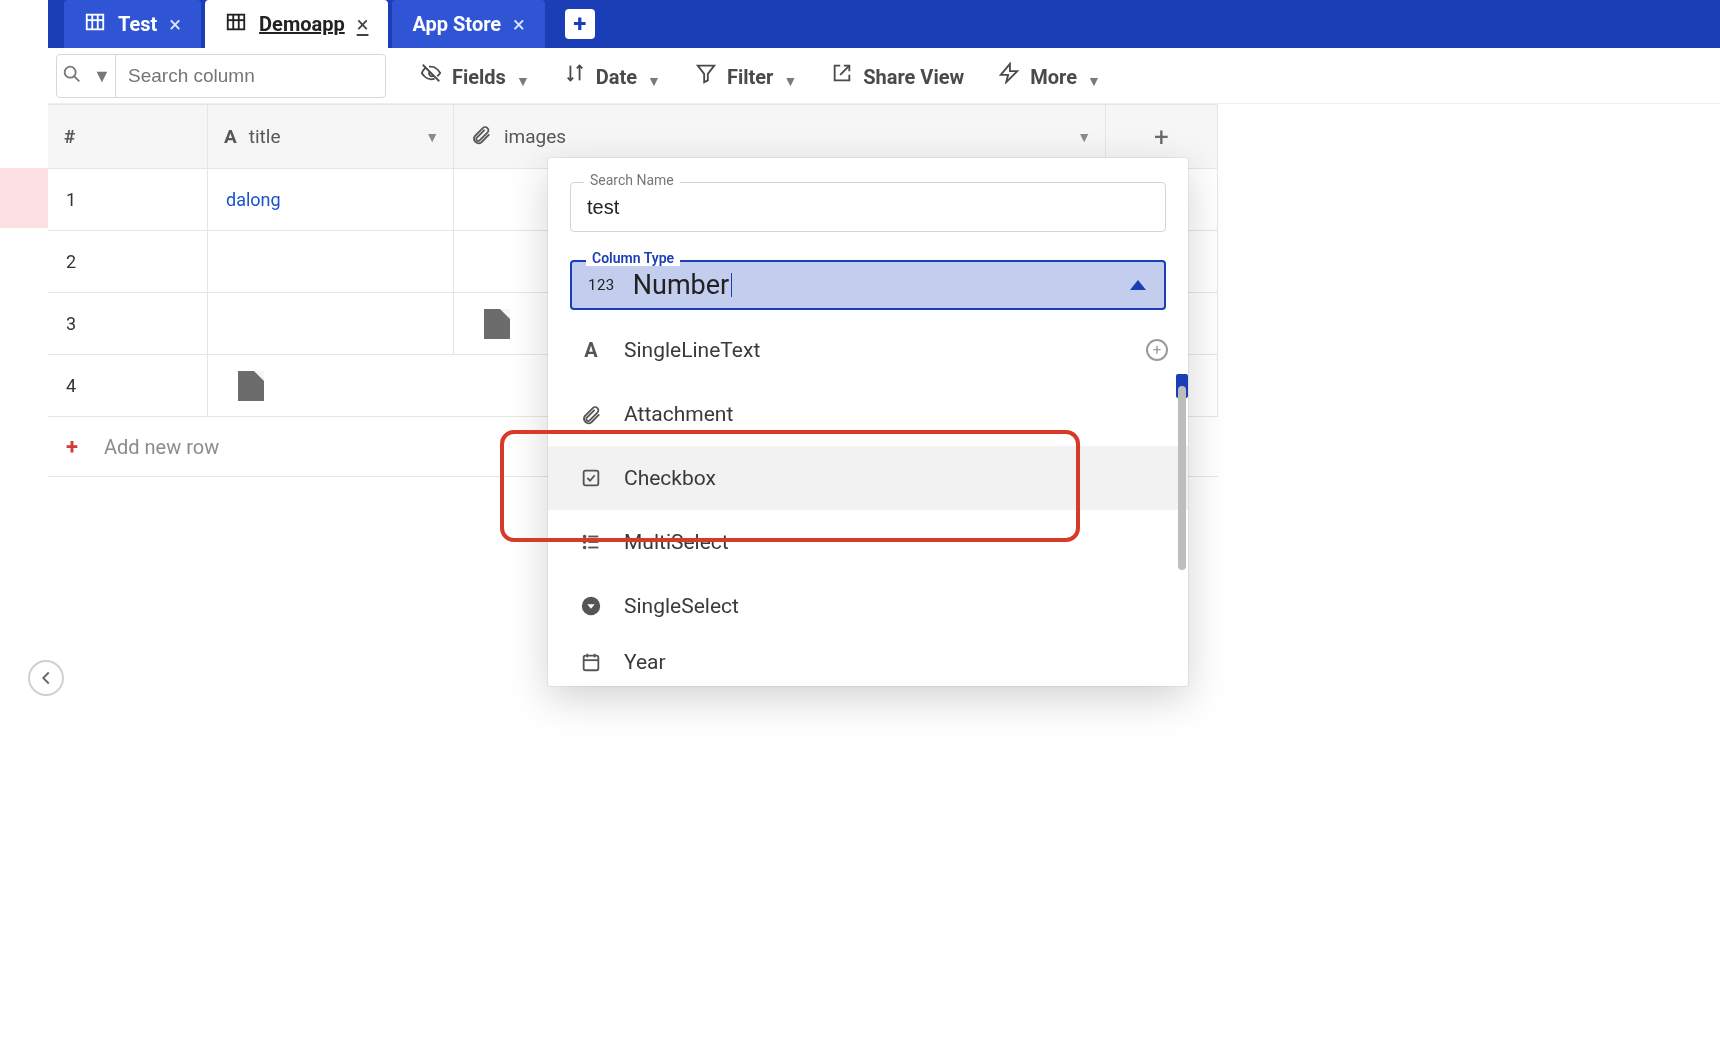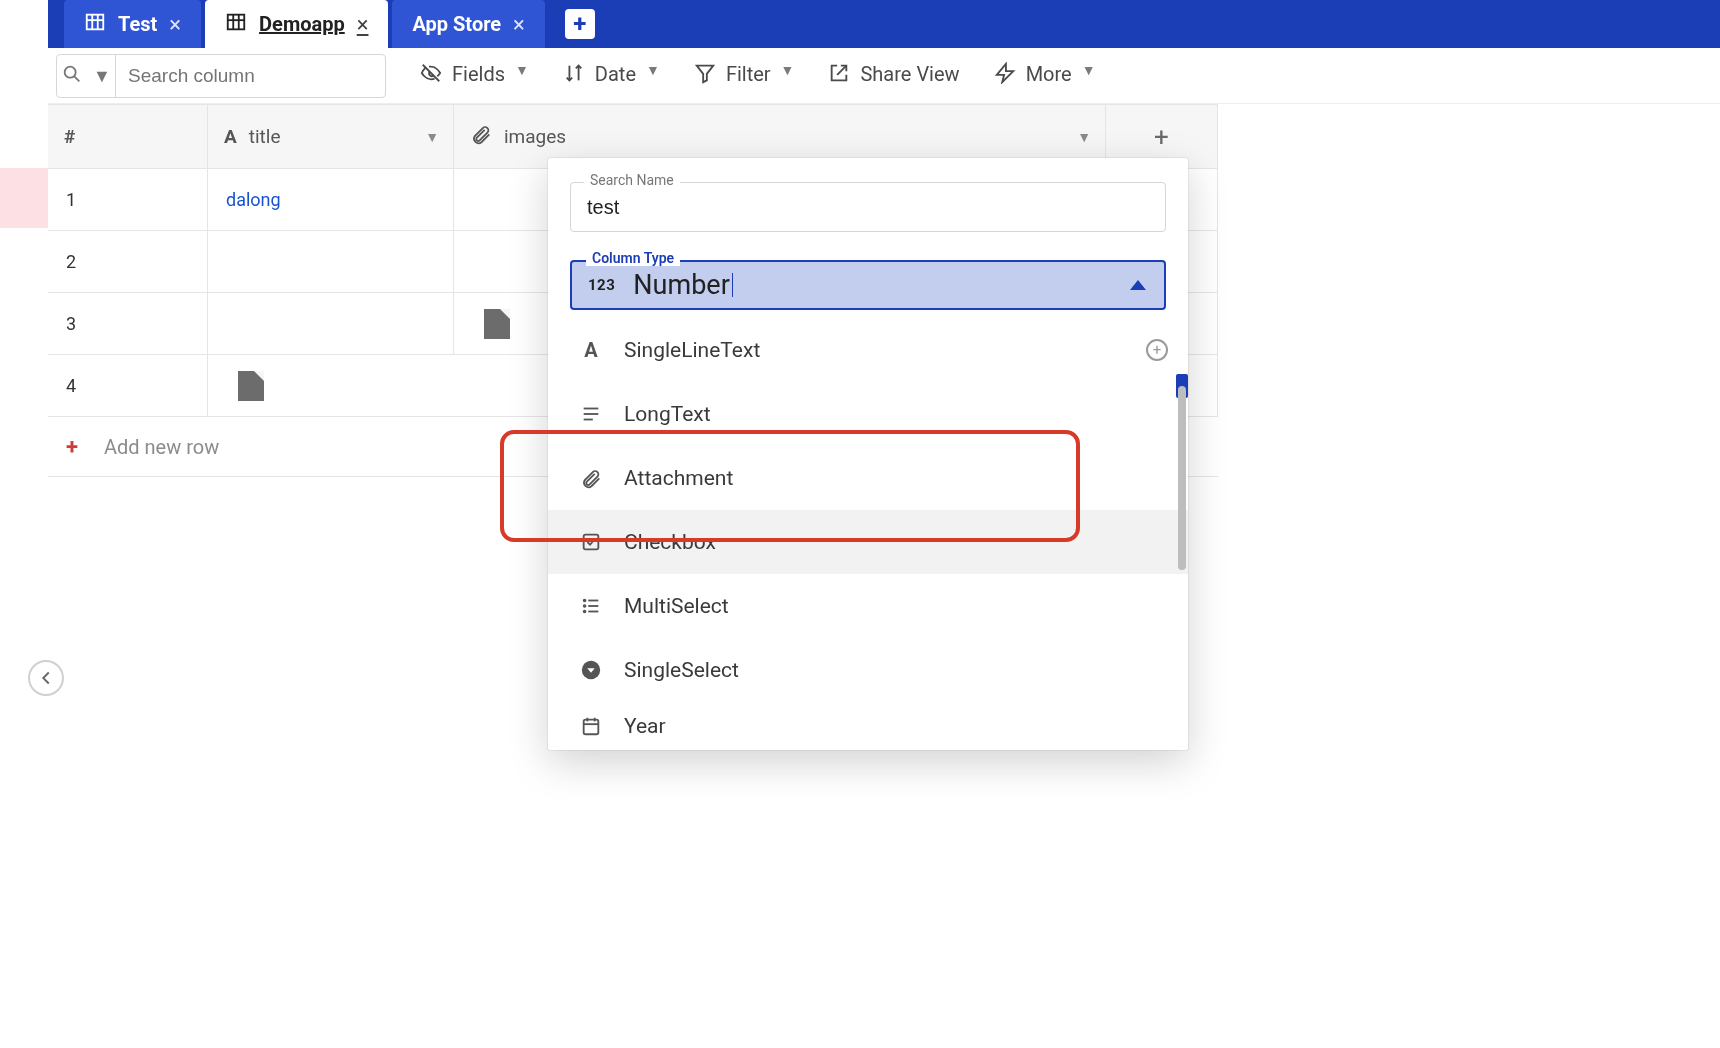--- a/index.html
+++ b/index.html
@@ -85,22 +85,22 @@
 }
 .searchbox .icon-part {
   width: 90px; height: 100%; display:flex; align-items:center; justify-content:center;
   gap: 10px; border-right: 1px solid #d7d7d7; color:#777;
 }
 .searchbox input {
   border: none; outline: none; flex:1; font-size: 19px; color:#666; padding: 0 12px;
   background: transparent;
 }
 .tool {
-  display:flex; align-items:flex-start; gap:10px;
-  font-weight:400; color:#4a4a4a; font-size:20px;
+  display:flex; align-items:flex-end; gap:10px;
+  font-weight:700; color:#4a4a4a; font-size:20px;
 }
 .tool .chev { color:#7a7a7a; font-size:14px; }
 
 
 .grid {
   position:absolute; left:48px; top:104px; width: 1170px;
   border-top: 1px solid #e5e5e5;
 }
 .grid-head {
   display:flex; height: 64px; background:#f6f6f6;
@@ -168,21 +168,21 @@
   margin: 28px 22px 0 22px;
   height: 50px;
   border: 2px solid #1b3db6;
   border-radius:4px;
   background: #c3ceef;
   display:flex; align-items:center; padding:4px 16px;
   position:relative;
   color:#222;
 }
 .type-select .lbl123 {
-  font-weight:700; font-size:15px; letter-spacing:0.5px; margin-right:18px;
+  font-weight:400; font-size:15px; letter-spacing:0.5px; margin-right:18px;
 }
 .type-select .sel-text { font-size:27px; }
 .type-select .cursor { width:1px; height:24px; background:#1b3db6; margin-left:2px;}
 .type-select .tri-up {
   position:absolute; right:18px; width:0; height:0;
   border-left:8px solid transparent; border-right:8px solid transparent;
   border-bottom:10px solid #1b3db6;
 }
 .type-select .float-label {
   position:absolute; top:-12px; left:14px; background:#fff; padding:0 6px;
@@ -425,30 +425,20 @@
 
   <div class="type-list">
     <div class="type-item">
       <span class="ico" style="font-weight:700;">A</span>
       <span>SingleLineText</span>
       <span class="add-circ">+</span>
     </div>
     <div class="type-item">
       <span class="ico">
         <svg class="svgicon" viewBox="0 0 24 24" fill="none" stroke="currentColor" stroke-width="2">
-            <line x1="4" y1="6" x2="20" y2="6"></line>
-            <line x1="4" y1="12" x2="20" y2="12"></line>
-            <line x1="4" y1="18" x2="14" y2="18"></line>
-          </svg>
-      </span>
-      <span>LongText</span>
-    </div>
-    <div class="type-item">
-      <span class="ico">
-        <svg class="svgicon" viewBox="0 0 24 24" fill="none" stroke="currentColor" stroke-width="2">
             <path d="M21 12.5L12.5 21a5 5 0 01-7-7L14 5.5a3.5 3.5 0 015 5L10.5 19a2 2 0 01-3-3L16 7.5"></path>
           </svg>
       </span>
       <span>Attachment</span>
     </div>
     <div class="type-item hover">
       <span class="ico">
         <svg class="svgicon" viewBox="0 0 24 24" fill="none" stroke="currentColor" stroke-width="2">
             <rect x="4" y="4" width="16" height="16" rx="2"></rect>
             <polyline points="8 12 11 15 16 9"></polyline>

